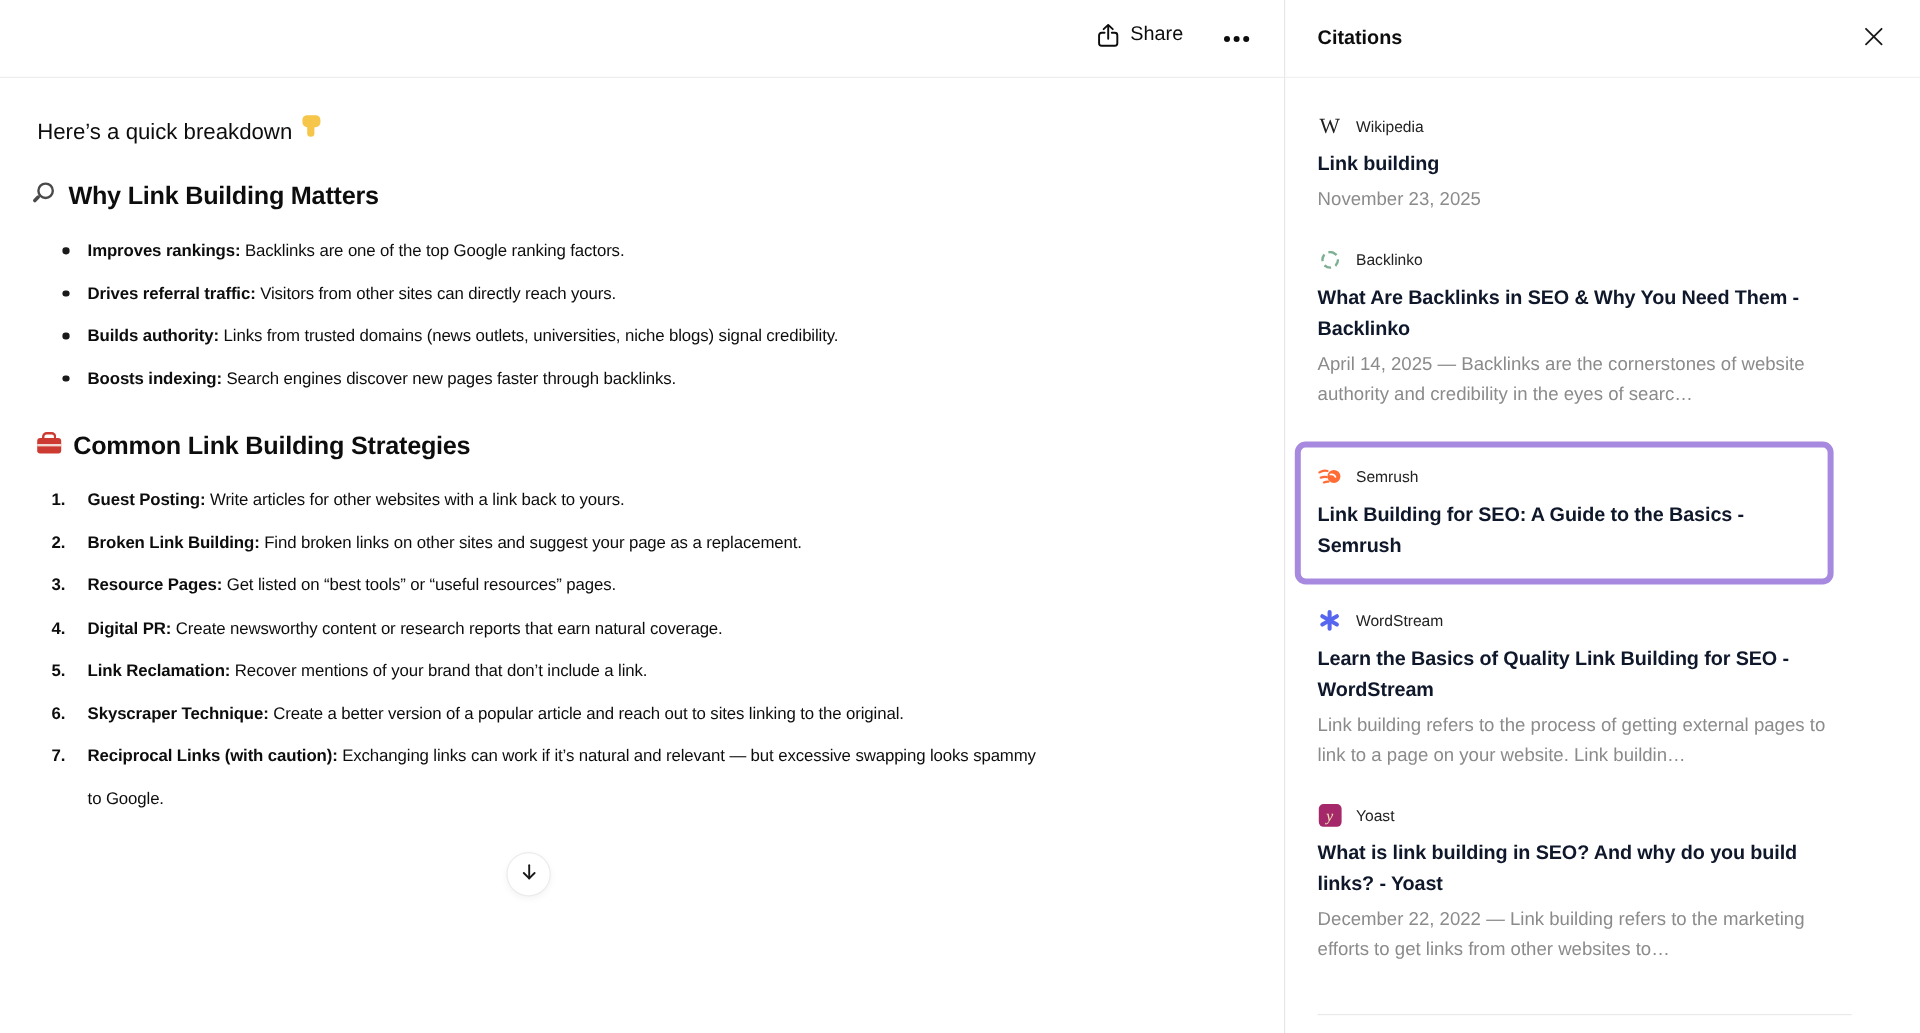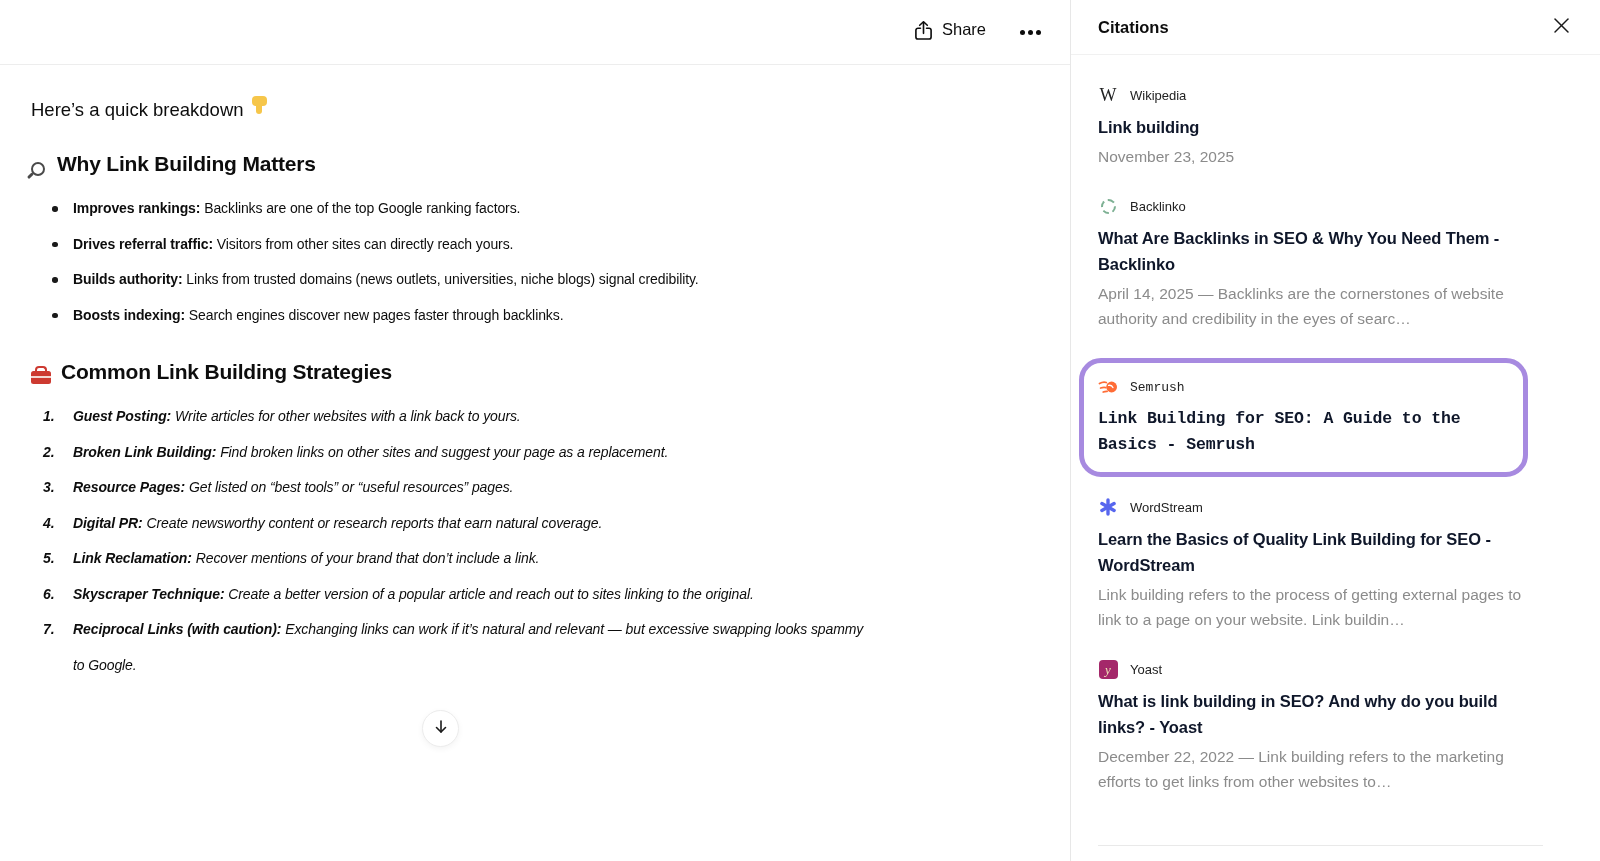--- a/index.html
+++ b/index.html
@@ -14,29 +14,29 @@
   .share-btn { display:flex; align-items:flex-start; gap:9px; background:none; border:none;
     font-family:inherit; font-size:16.5px; font-weight:500; color:#0d0d0d; cursor:pointer; }
   .more-btn { background:none; border:none; cursor:pointer; width:36px; height:36px;
     display:flex; align-items:center; justify-content:center; }
   .dots { width:5px; height:5px; border-radius:50%; background:#0d0d0d;
     box-shadow:-8px 0 0 #0d0d0d, 8px 0 0 #0d0d0d; display:inline-block; }
 
   .content { padding:30px 30px 0 31px; }
   .intro { font-size:18.5px; line-height:30px; display:flex; gap:8px; }
   h2.sec-head { font-size:21px; font-weight:700; letter-spacing:-0.2px;
-    margin:27px 0 15px; display:flex; align-items:flex-end; gap:10px; }
+    margin:27px 0 15px; display:flex; align-items:flex-start; gap:10px; }
 
   ul.blist, ol.nlist { list-style:none; }
   .blist li, .nlist li { position:relative; padding-left:42px; font-size:14px;
     line-height:35.5px; letter-spacing:-0.1px; max-width:845px; }
   .blist li::before { content:""; position:absolute; left:21px; top:15px;
     width:5.5px; height:5.5px; border-radius:50%; background:#1a1a1a; }
   ol.nlist { counter-reset:n; }
-  .nlist li { counter-increment:n;font-style:italic; }
+  .nlist li { counter-increment:n; }
   .nlist li::before { content:counter(n) "."; position:absolute; left:12px; font-weight:700; }
   .lead { font-weight:700; }
 
   
   .magnifier { width:14px; height:14px; border:2.6px solid #4a4a4a; border-radius:50%;
     position:relative; display:inline-block; flex:none; margin-right:2px; }
   .magnifier::after { content:""; position:absolute; width:2.6px; height:7px;
     background:#4a4a4a; border-radius:2px; left:-4px; bottom:-5px; transform:rotate(45deg); }
   .toolbox { width:20px; height:13px; background:#cd3a31; border-radius:2.5px;
     position:relative; display:inline-block; flex:none; margin-top:5px; }
@@ -50,36 +50,36 @@
   .hand::after { content:""; position:absolute; top:9px; left:4.5px; width:6px; height:9.5px;
     background:#f6c64a; border-radius:0 0 3px 3px; }
 
   .scroll-down-btn { position:absolute; left:422px; top:710px; width:37px; height:37px;
     border-radius:50%; background:#fff; border:1px solid #ececec;
     box-shadow:0 2px 6px rgba(0,0,0,0.05); display:flex; align-items:center;
     justify-content:center; cursor:pointer; }
 
   
   .pane-right { flex:1; height:861px; position:relative; }
-  .pane-right-header { height:55px; border-bottom:1px solid #f1f1f1; display:flex;
+  .pane-right-header { height:65px; border-bottom:1px solid #f1f1f1; display:flex;
     align-items:center; justify-content:space-between; padding:0 22px 0 27px; }
   .panel-title { font-size:16.5px; font-weight:600; color:#0d0d0d; }
   .close-btn { background:none; border:none; cursor:pointer; width:34px; height:34px;
     display:flex; align-items:center; justify-content:center; }
 
   .panel-body { padding:30px 60px 0 27px; }
   .cite { margin-bottom:27px; cursor:pointer; }
   .cite-src { display:flex; align-items:center; gap:12px; margin-bottom:9px; }
   .cite-srcname { font-size:13px; color:#222; }
   .cite-title { font-size:16.5px; font-weight:700; line-height:26px; color:#0f172a;
     letter-spacing:-0.1px; margin-bottom:4px; }
   .cite-snippet { font-size:15.5px; line-height:25px; color:#8b8b8b; }
 
-  .cite.highlighted { border:5px solid #a78ae0; border-radius:22px;
-    padding:14px 14px 10px; margin:20px 12px 20px -19px;font-family:Liberation Mono, monospace; }
+  .cite.highlighted { border:5px solid #a78ae0; border-radius:9px;
+    padding:14px 14px 10px; margin:20px 12px 20px -19px; }
 
   .ci { width:20px; height:20px; display:inline-flex; align-items:center;
     justify-content:center; flex:none; }
   .ci-wikipedia { font-family:"Liberation Serif", serif; font-size:18px; color:#202122;
     font-weight:400; }
   .ci-backlinko { width:15px; height:15px; border:2px dashed #7db093; border-radius:50%;
     margin:0 2px; }
   .ci-yoast { width:19px; height:19px; background:#a4286a; border-radius:4px;
     color:#f0e3b6; font-family:"Liberation Serif", serif; font-style:italic;
     font-size:13px; line-height:19px; text-align:center; }

